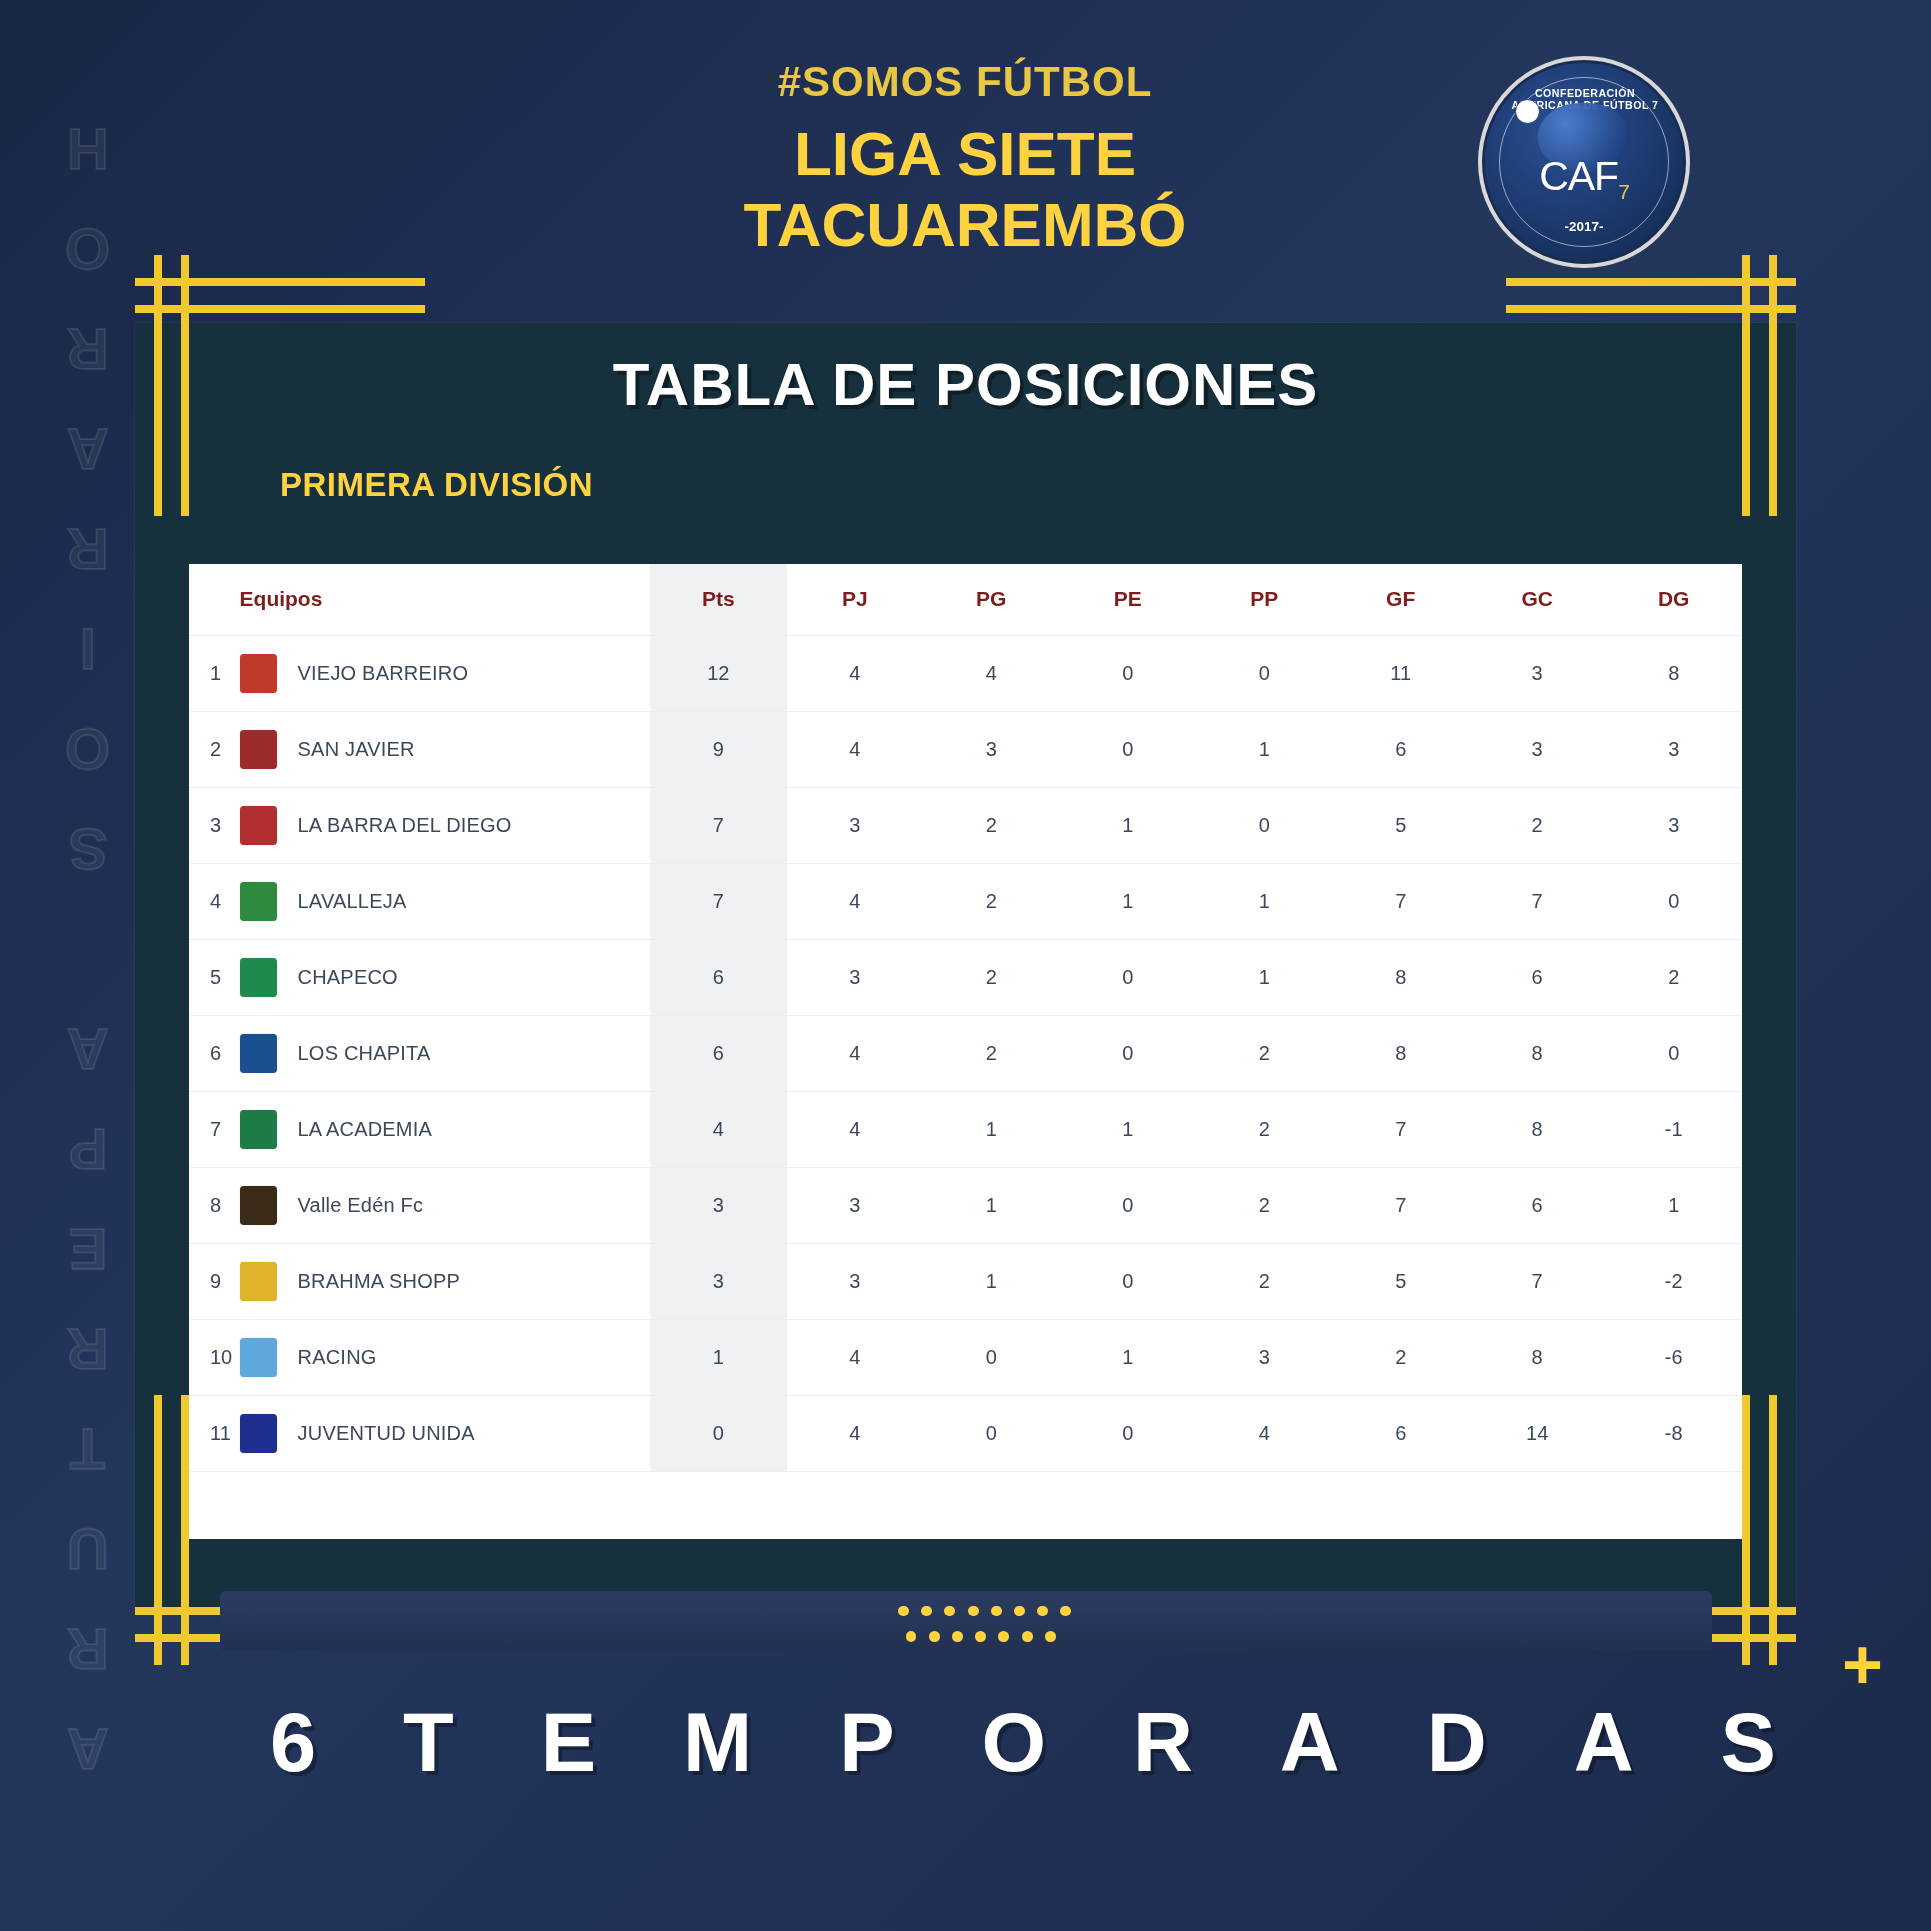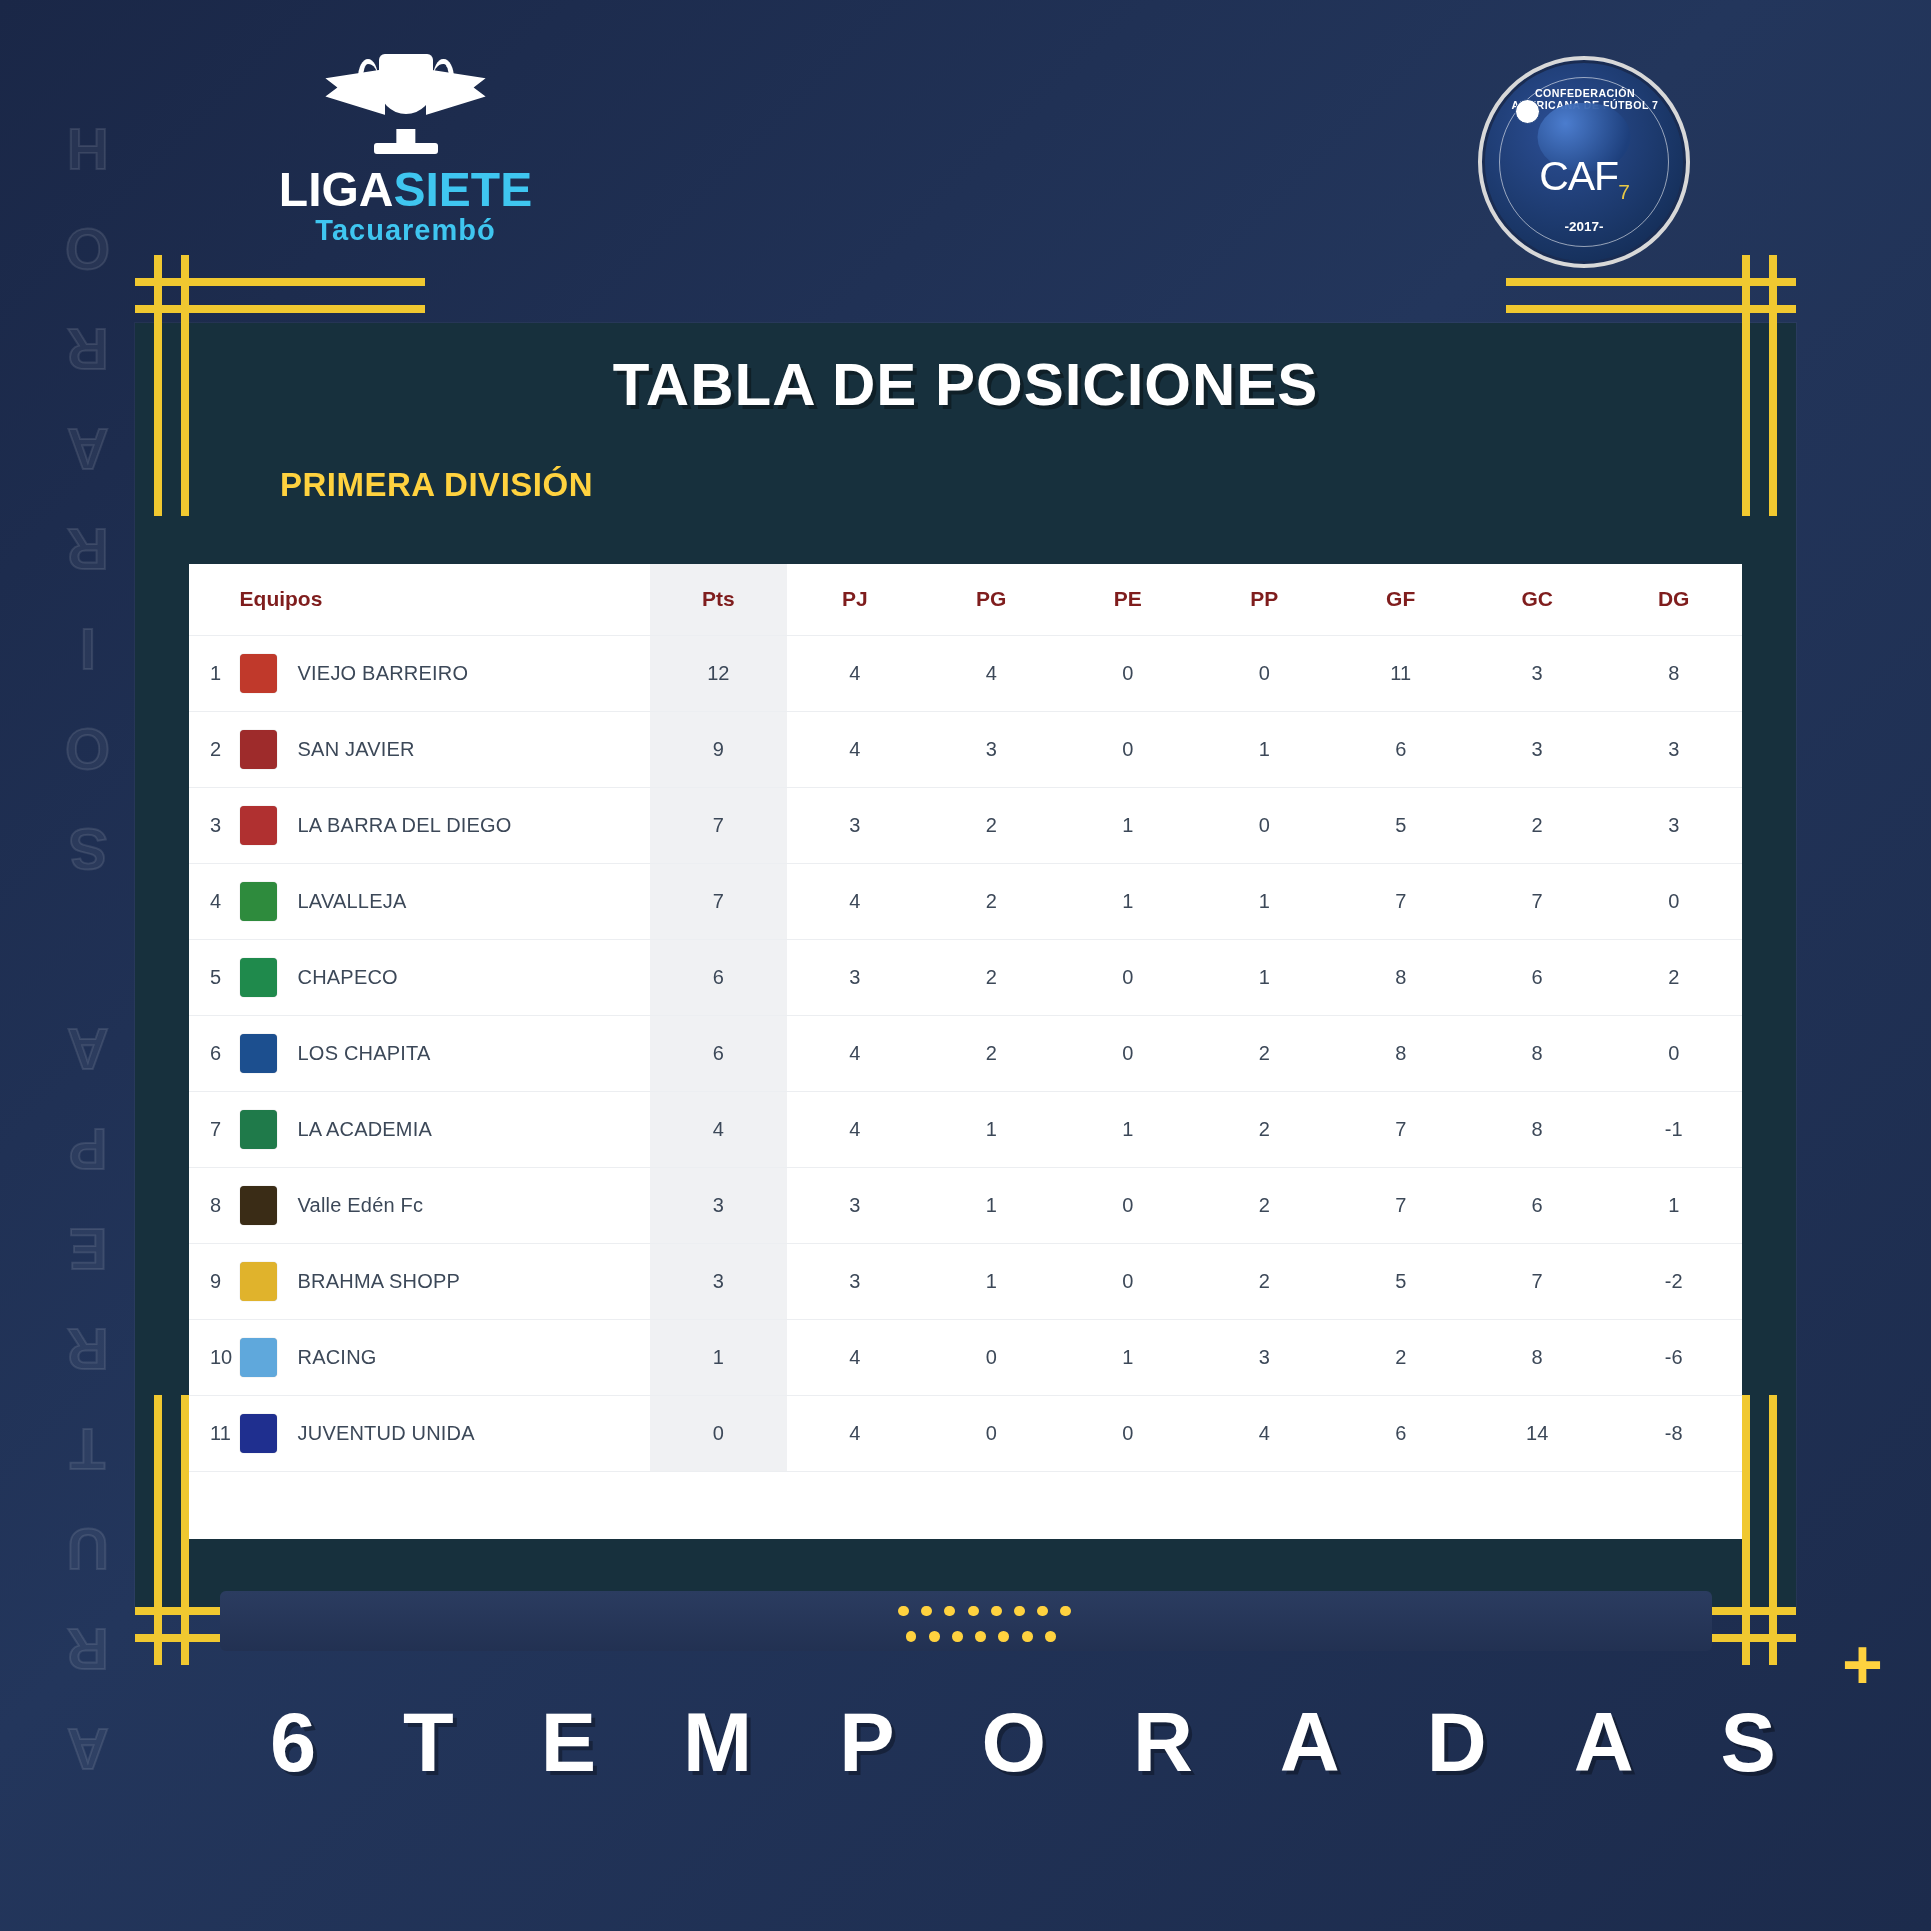--- a/index.html
+++ b/index.html
@@ -283,34 +283,25 @@
       <span>E</span>
       <span>R</span>
       <span>T</span>
       <span>U</span>
       <span>R</span>
       <span>A</span>
   </div>
 
   <div class="header">
 
-    <div class="logo-left">
-      <div class="trophy">
-        <div class="wing l"></div>
-        <div class="cup"></div>
-        <div class="cup-base"></div>
-        <div class="cup-foot"></div>
-        <div class="wing r"></div>
-      </div>
-      <div class="liga-word">
-        <span class="a">LIGA</span><span class="b">SIETE</span>
-      </div>
-      <div class="liga-sub">Tacuarembó</div>
-    </div>
-
+
+    <div class="header-center">
+      <div class="somos">#SOMOS FÚTBOL</div>
+      <div class="liga-title">LIGA SIETE TACUAREMBÓ</div>
+    </div>
 
     <div class="caf-badge">
       <div class="caf-inner">
         <div class="caf-arc">CONFEDERACIÓN AMERICANA DE FÚTBOL 7</div>
         <div class="caf-globe"></div>
         <div class="caf-ball"></div>
         <div class="caf-text">CAF<sub>7</sub></div>
         <div class="caf-year">-2017-</div>
       </div>
     </div>

